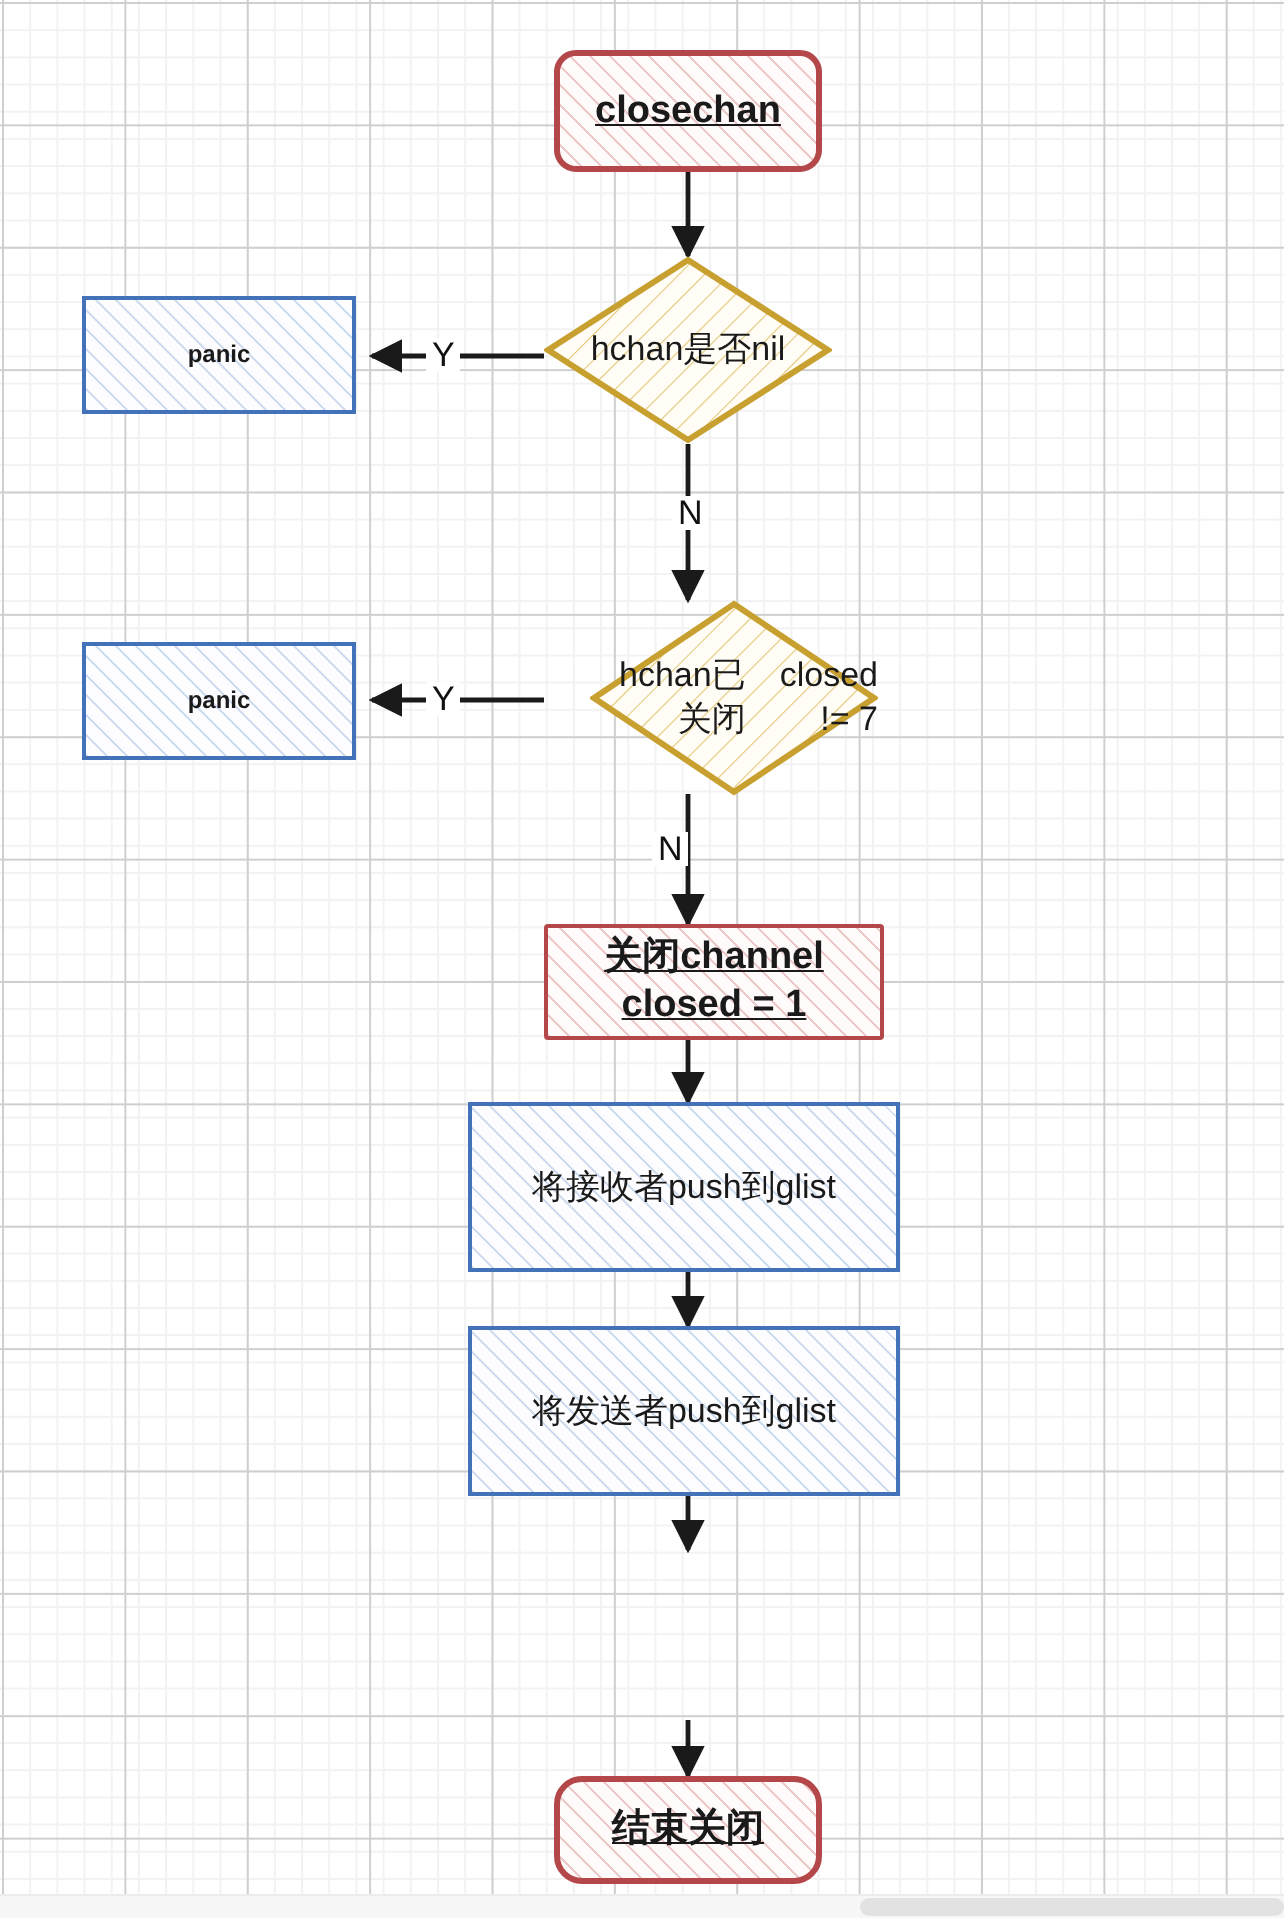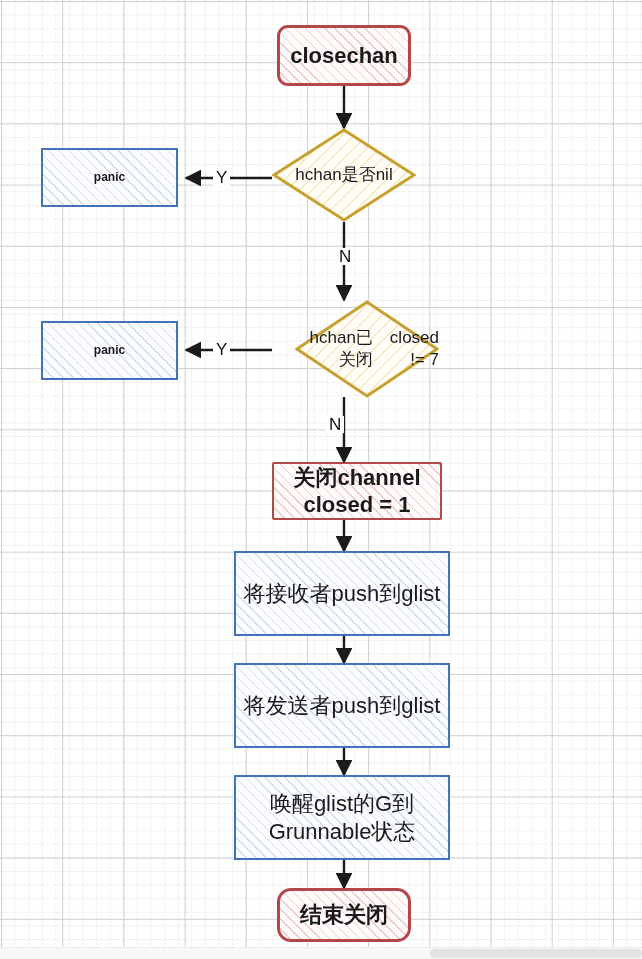--- a/index.html
+++ b/index.html
@@ -59,37 +59,38 @@
   
   .node.blue {
     border: 2px solid #4472b8;
     background-color: #fdfdff;
     background-image: repeating-linear-gradient(
         45deg,
         rgba(104,145,205,0.30) 0px,
         rgba(104,145,205,0.30) 1px,
         rgba(255,255,255,0) 1px,
         rgba(255,255,255,0) 7px);
-    font-size: 22px;
+    font-size: 17px;
   }
   .node.blue.strong { font-weight: bold; font-size: 12px; }
 
   
   .node.red {
     border: 3px solid #b4474a;
     border-radius: 11px;
     background-color: #fffbfb;
     background-image: repeating-linear-gradient(
         45deg,
         rgba(197,90,90,0.30) 0px,
         rgba(197,90,90,0.30) 1px,
         rgba(255,255,255,0) 1px,
         rgba(255,255,255,0) 7px);
-    font-size: 22px;
+    font-size: 19px;
     font-weight: bold;
+    text-decoration: underline;
   }
   
   .node.red.sharp {
     border-radius: 2px;
     border-width: 2px;
   }
 
   
   .diamond {
     position: absolute;
@@ -206,24 +207,20 @@
 
   <div class="node red sharp" style="left:272px; top:462px; width:170px; height:58px; flex-direction:column;">
     <span>关闭channel</span>
     <span>closed = 1</span>
   </div>
 
   <div class="node blue" style="left:234px; top:551px; width:216px; height:85px;">将接收者push到glist</div>
 
   <div class="node blue" style="left:234px; top:663px; width:216px; height:85px;">将发送者push到glist</div>
 
-  <div class="node blue" style="left:234px; top:775px; width:216px; height:85px; flex-direction:column;">
-    <span>唤醒glist的G到</span>
-    <span>Grunnable状态</span>
-  </div>
 
   <div class="node red" style="left:277px; top:888px; width:134px; height:54px;border-radius:14px;">结束关闭</div>
 
   <div class="edge-label" style="left:213px; top:169px;">Y</div>
 
   <div class="edge-label" style="left:336px; top:248px;">N</div>
 
   <div class="edge-label" style="left:213px; top:341px;">Y</div>
 
   <div class="edge-label" style="left:326px; top:416px;">N</div>

